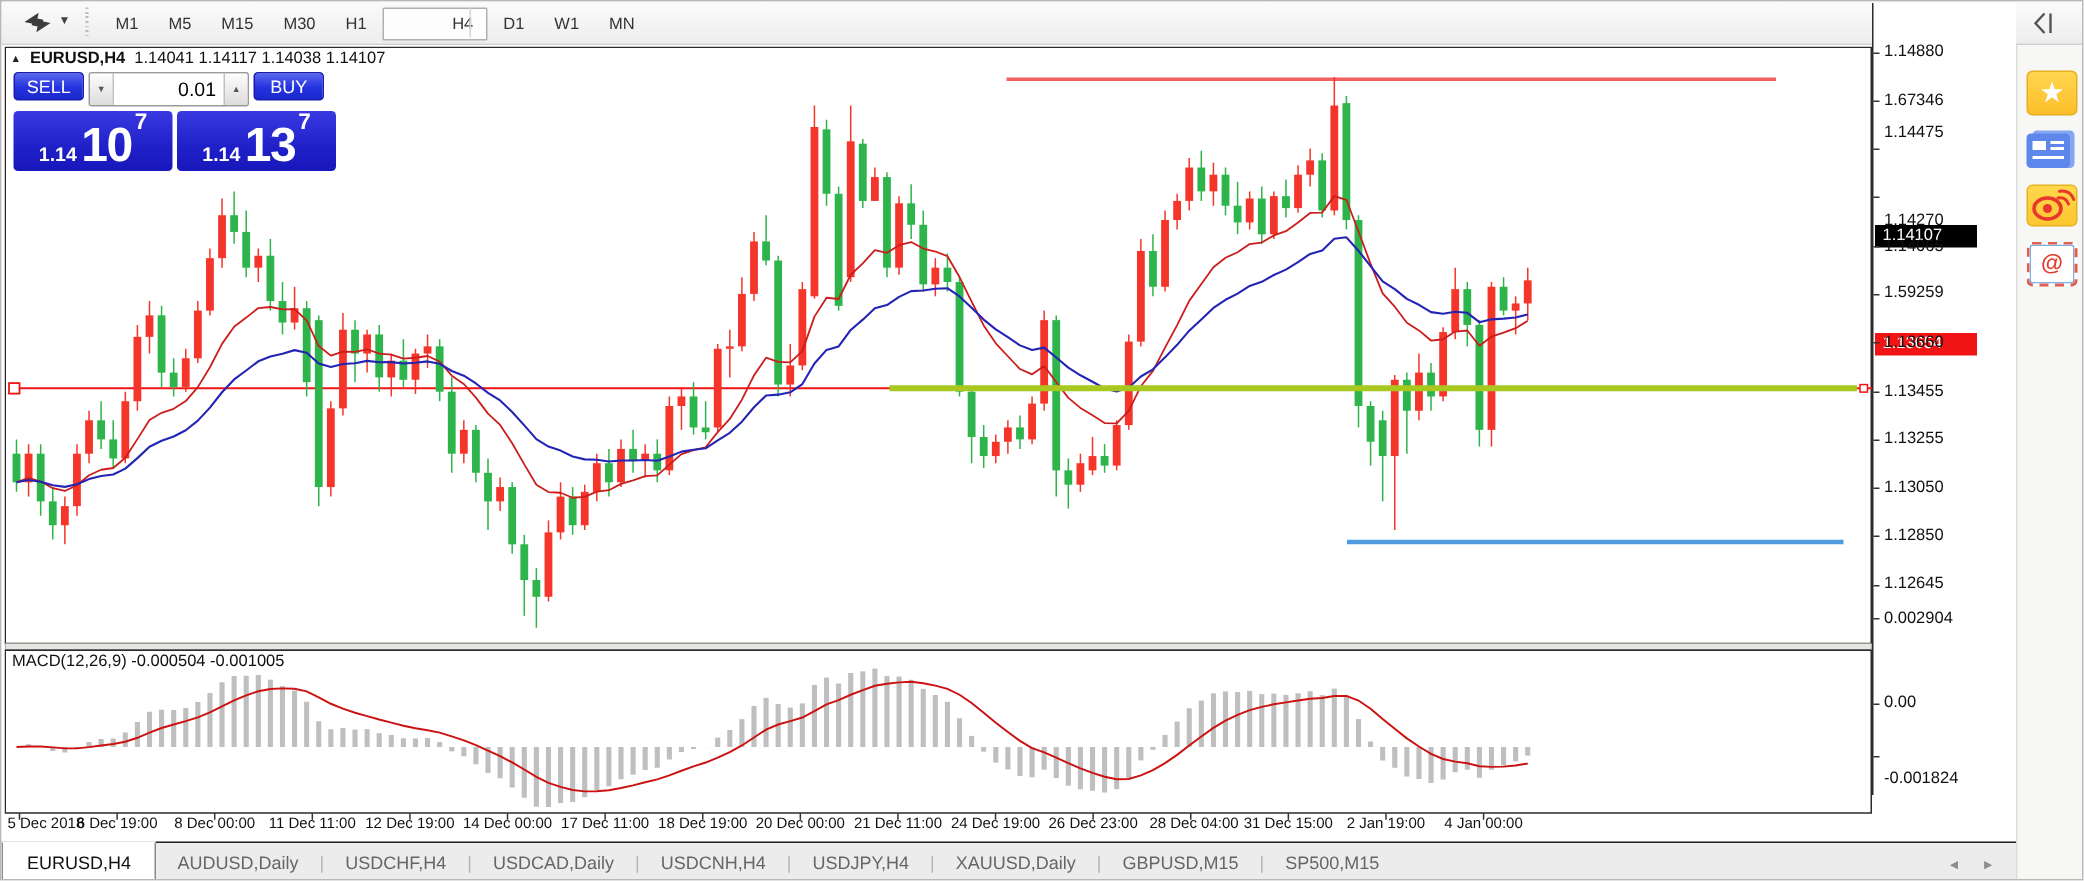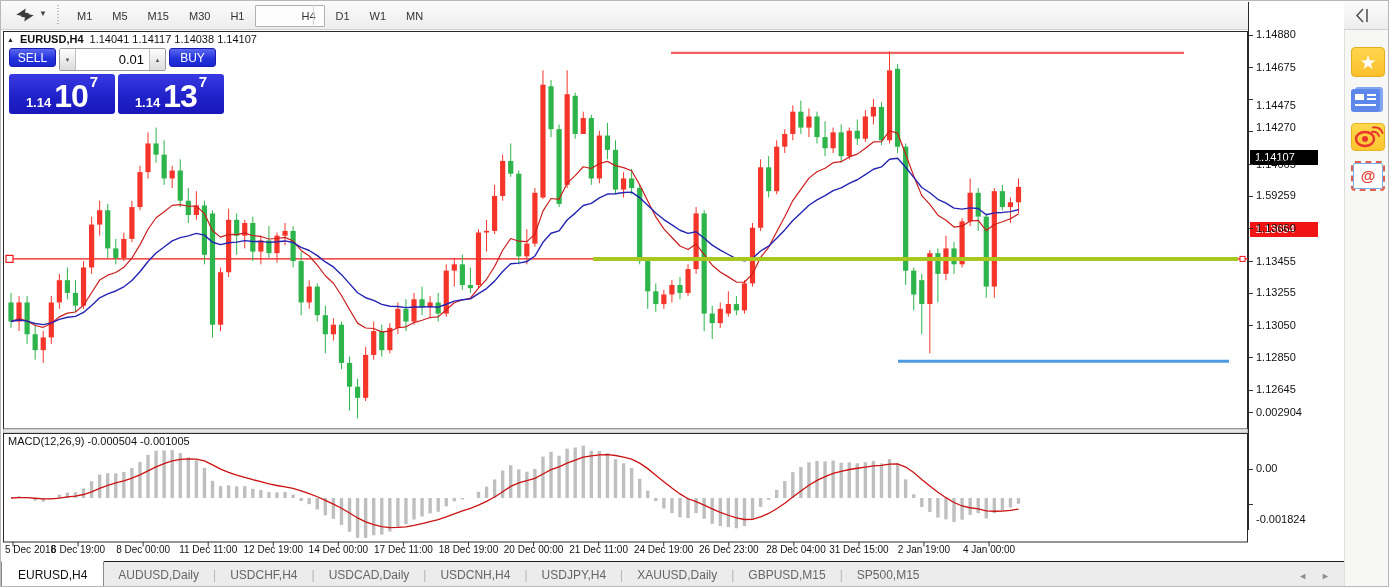--- a/index.html
+++ b/index.html
@@ -585,25 +585,25 @@
         <span class="time-label" style="left: 986.05px;">4 Jan 00:00</span>
       </div>
   </div>
 
   <div id="price-axis">
     <div class="axis-badge" id="badge-last" style="top: 148.384px;">1.14107</div>
     <div class="axis-badge" id="badge-bid" style="top: 220.397px;">1.13654</div>
   <div class="p-dash" style="top: 32.5px;"></div>
       <div class="p-tick" style="top: 26px;">1.14880</div>
       <div class="p-dash" style="top: 65.0888px;"></div>
-      <div class="p-tick" style="top: 58.5889px;">1.14675</div>
+      <div class="p-tick" style="top: 58.5889px;">1.67346</div>
       <div class="p-dash" style="top: 96.8829px;"></div>
-      <div class="p-tick" style="top: 97px;">1.14475</div>
+      <div class="p-tick" style="top: 80px;">1.14475</div>
       <div class="p-dash" style="top: 129.472px;"></div>
-      <div class="p-tick" style="top: 119px; text-align: center;">1.14270</div>
+      <div class="p-tick" style="top: 139px; text-align: center;">1.14270</div>
       <div class="p-dash" style="top: 162.061px;"></div>
       <div class="p-tick" style="top: 155.561px;">1.14065</div>
       <div class="p-dash" style="top: 193.855px;"></div>
       <div class="p-tick" style="top: 187.355px;">1.59259</div>
       <div class="p-dash" style="top: 226.443px;"></div>
       <div class="p-tick" style="top: 219.943px;">1.13660</div>
       <div class="p-dash" style="top: 259.032px;"></div>
       <div class="p-tick" style="top: 252.532px;">1.13455</div>
       <div class="p-dash" style="top: 290.826px;"></div>
       <div class="p-tick" style="top: 284.326px;">1.13255</div>

